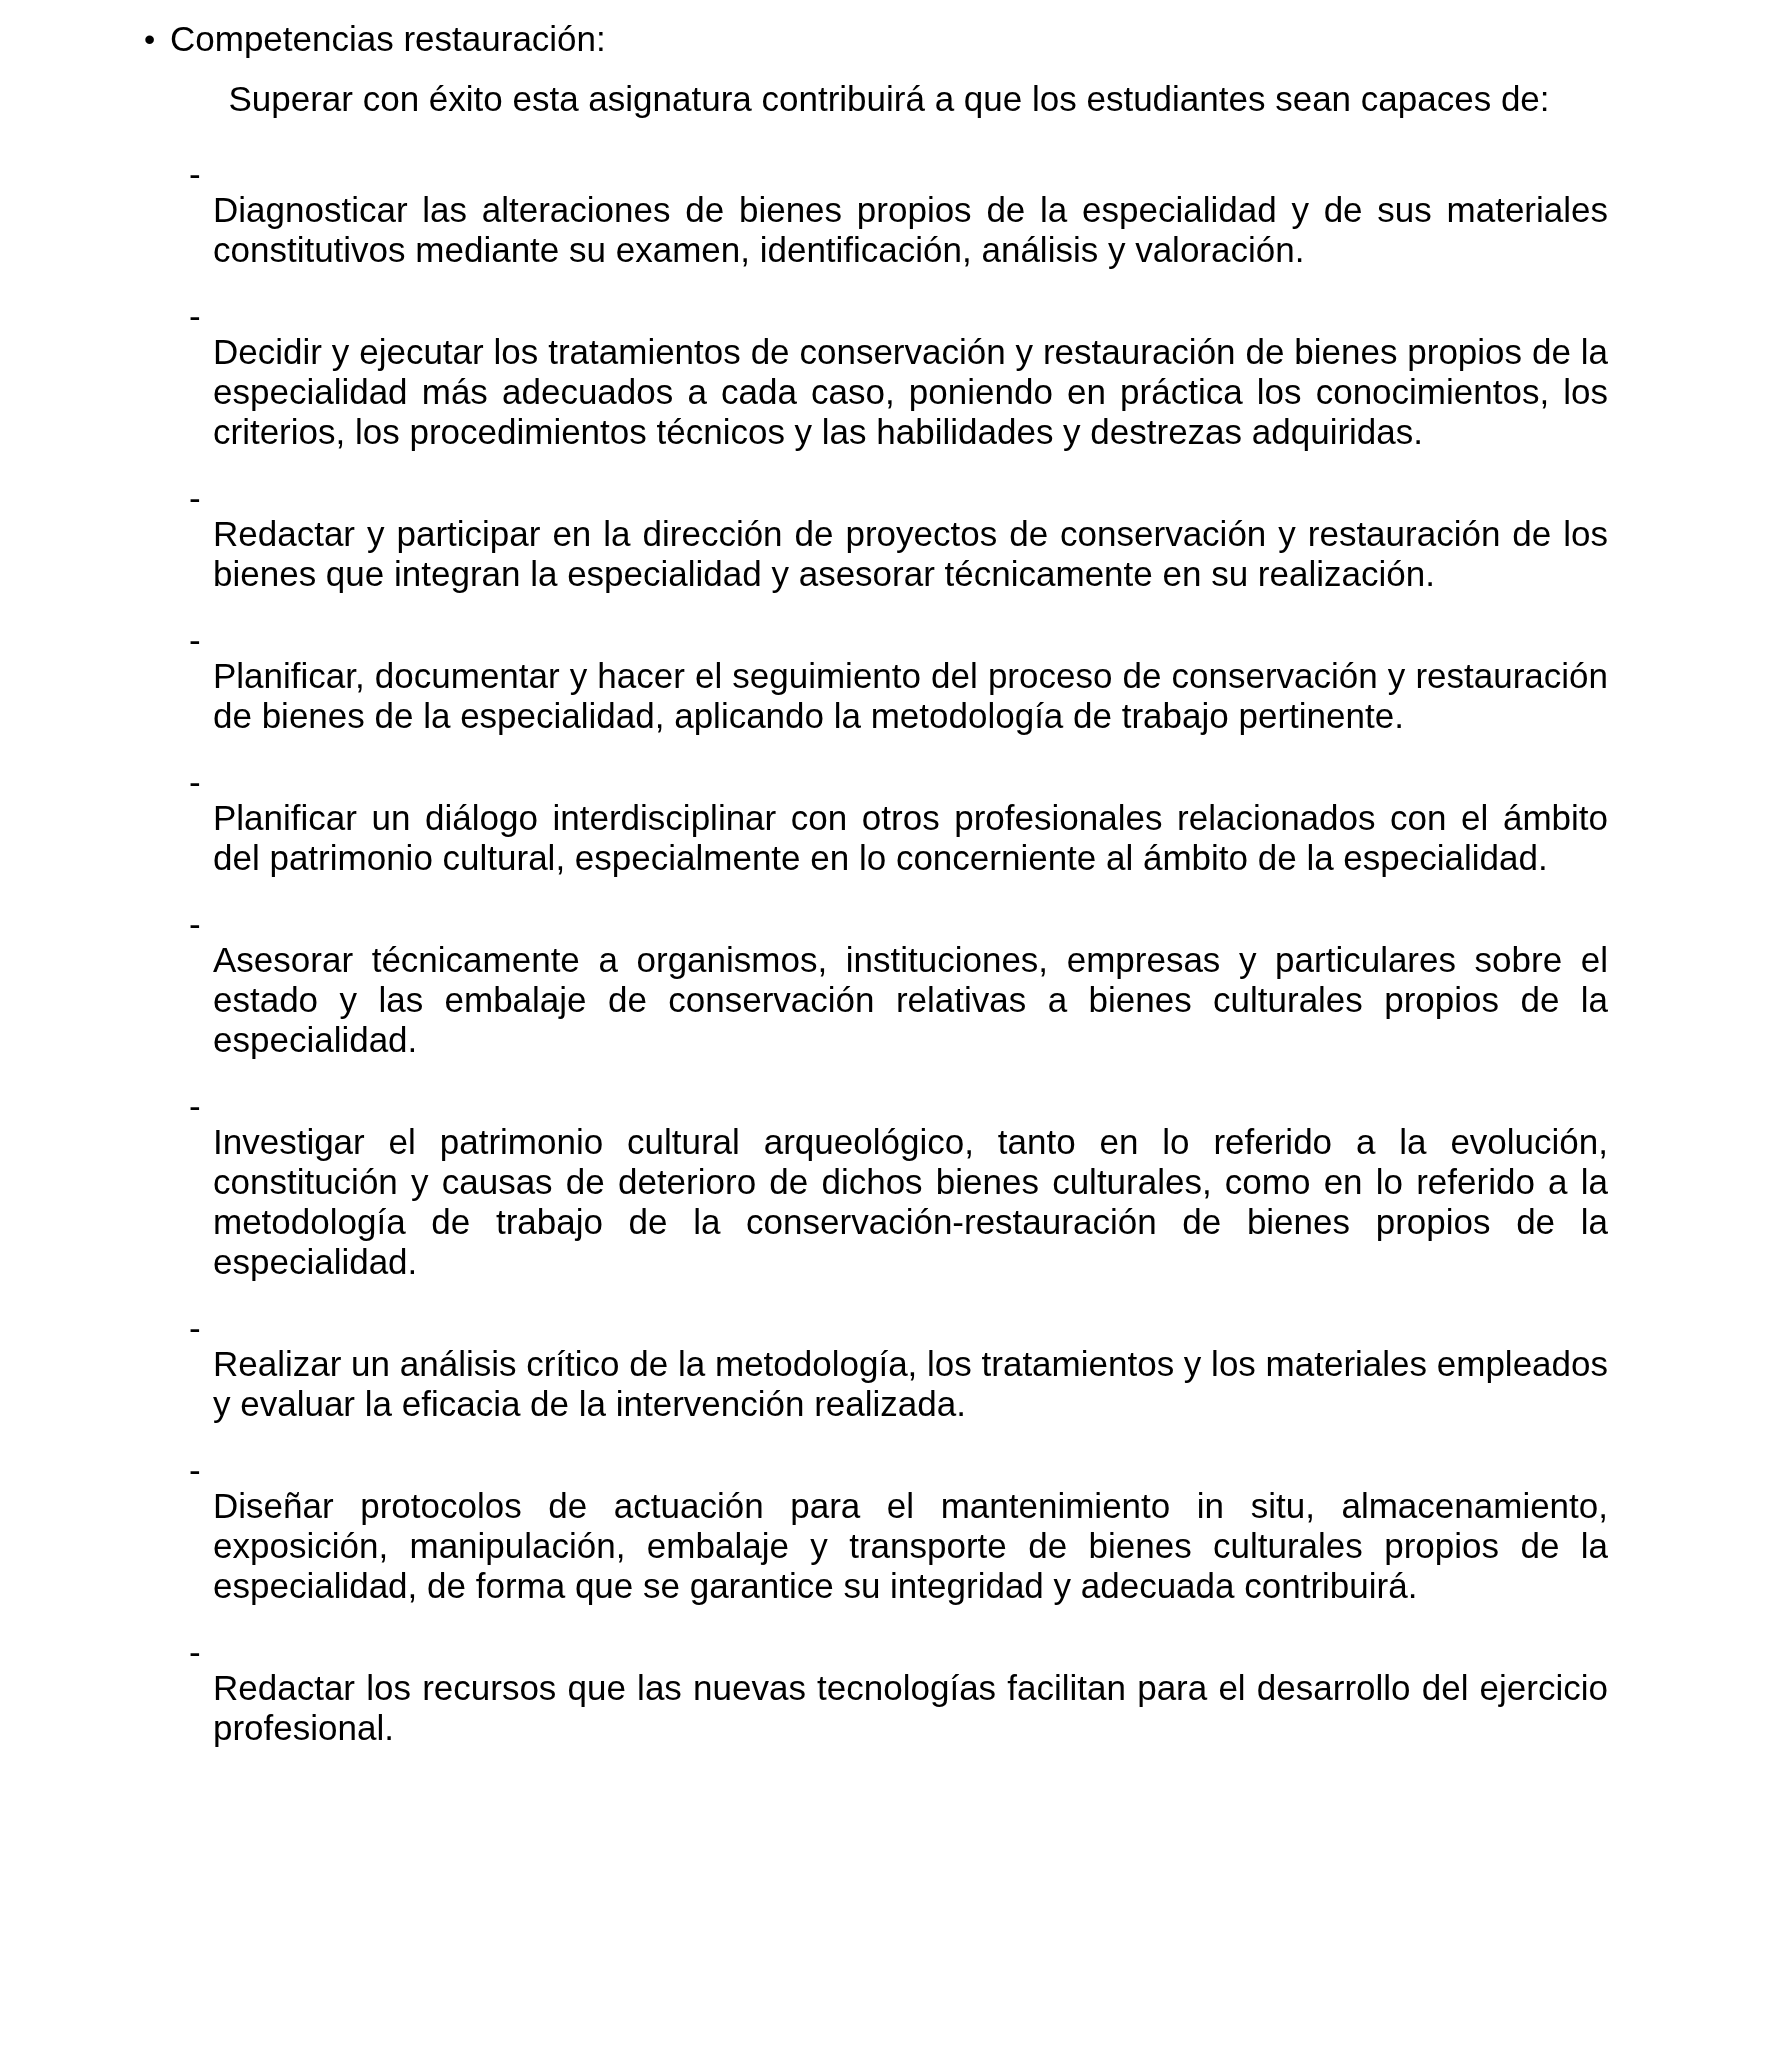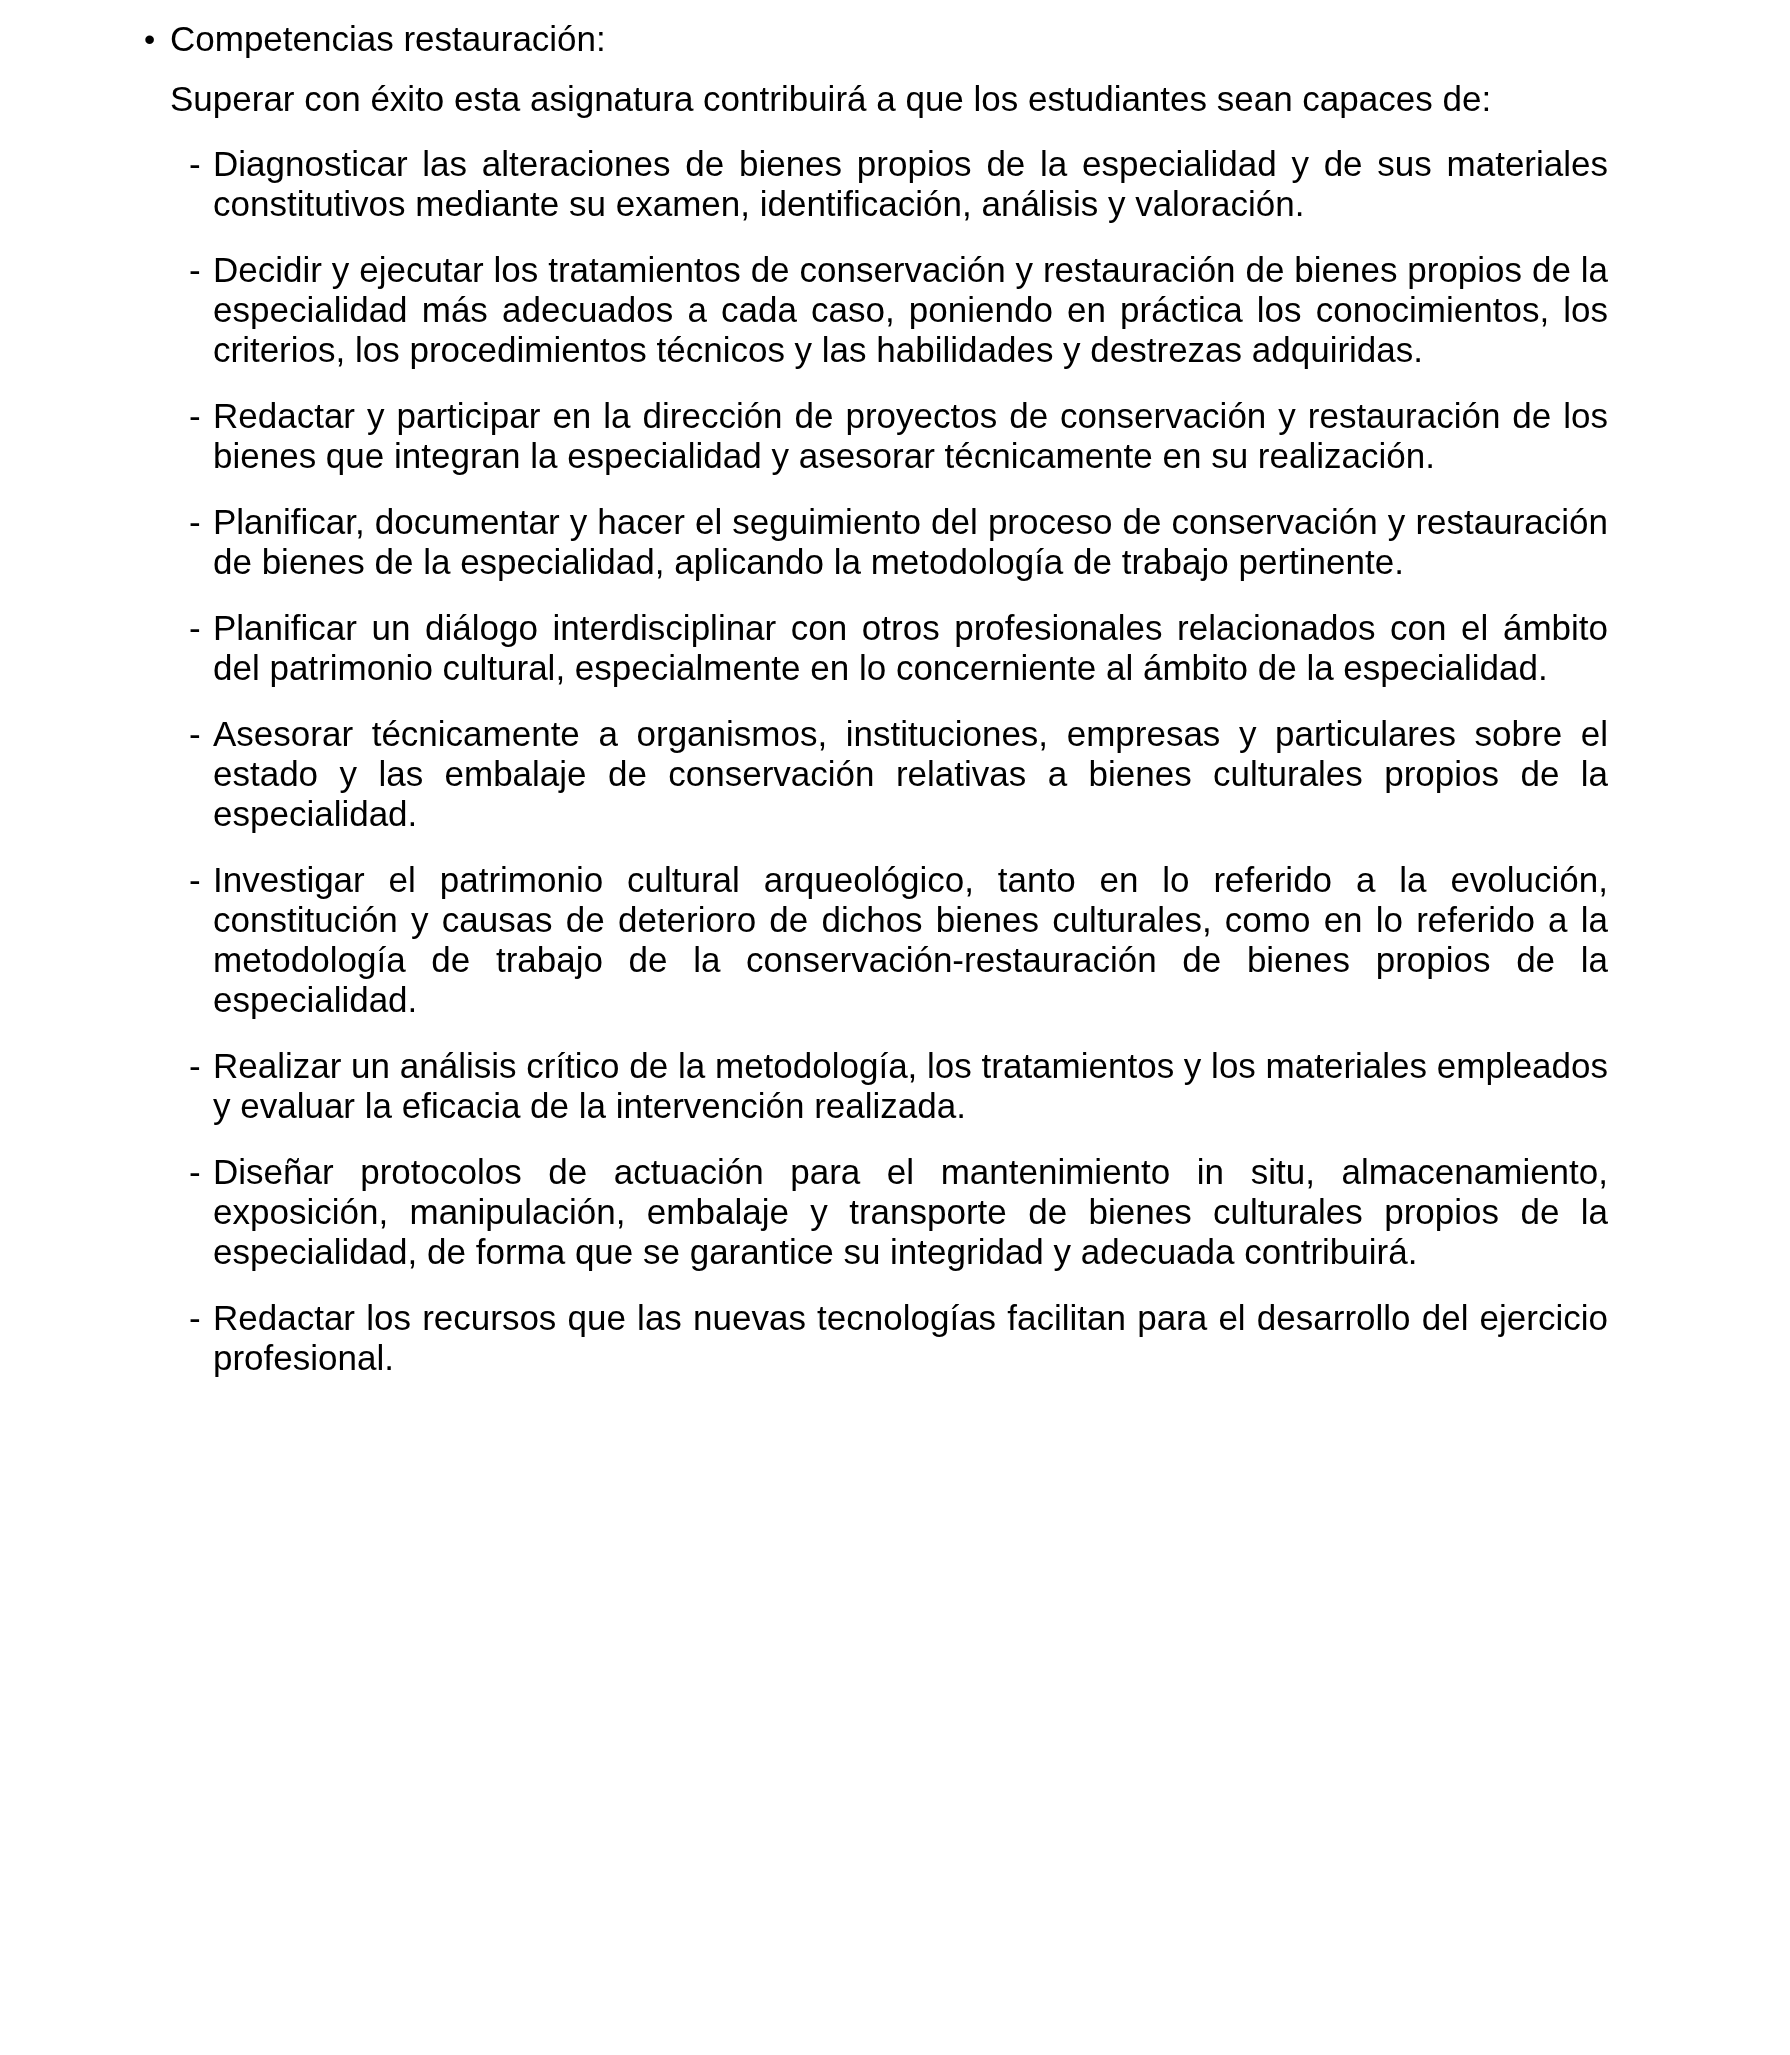--- a/index.html
+++ b/index.html
@@ -32,37 +32,39 @@
   .bullet-col {
     flex: 0 0 26px;
     width: 26px;
     font-size: 32px;
     line-height: 40px;
   }
   .heading-text {
     flex: 1;
   }
   .intro {
-    margin: 0 0 25px 26px;
+    margin: 0 0 35px 26px;
     font-size: 35px;
     line-height: 40px;
+    text-align: center;
   }
   .item {
     display: flex;
     margin: 0 0 26px 45px;
     font-size: 35px;
     line-height: 40px;
   }
   .dash-col {
     flex: 0 0 24px;
     width: 24px;
   }
   .item-text {
     flex: 1;
     text-align: justify;
+    margin-top: 36px;
   }
 </style>
 </head>
 <body>
 
 <div class="page">
 
   <div class="heading-row">
     <span class="bullet-col">•</span>
     <span class="heading-text">Competencias restauración:</span>

